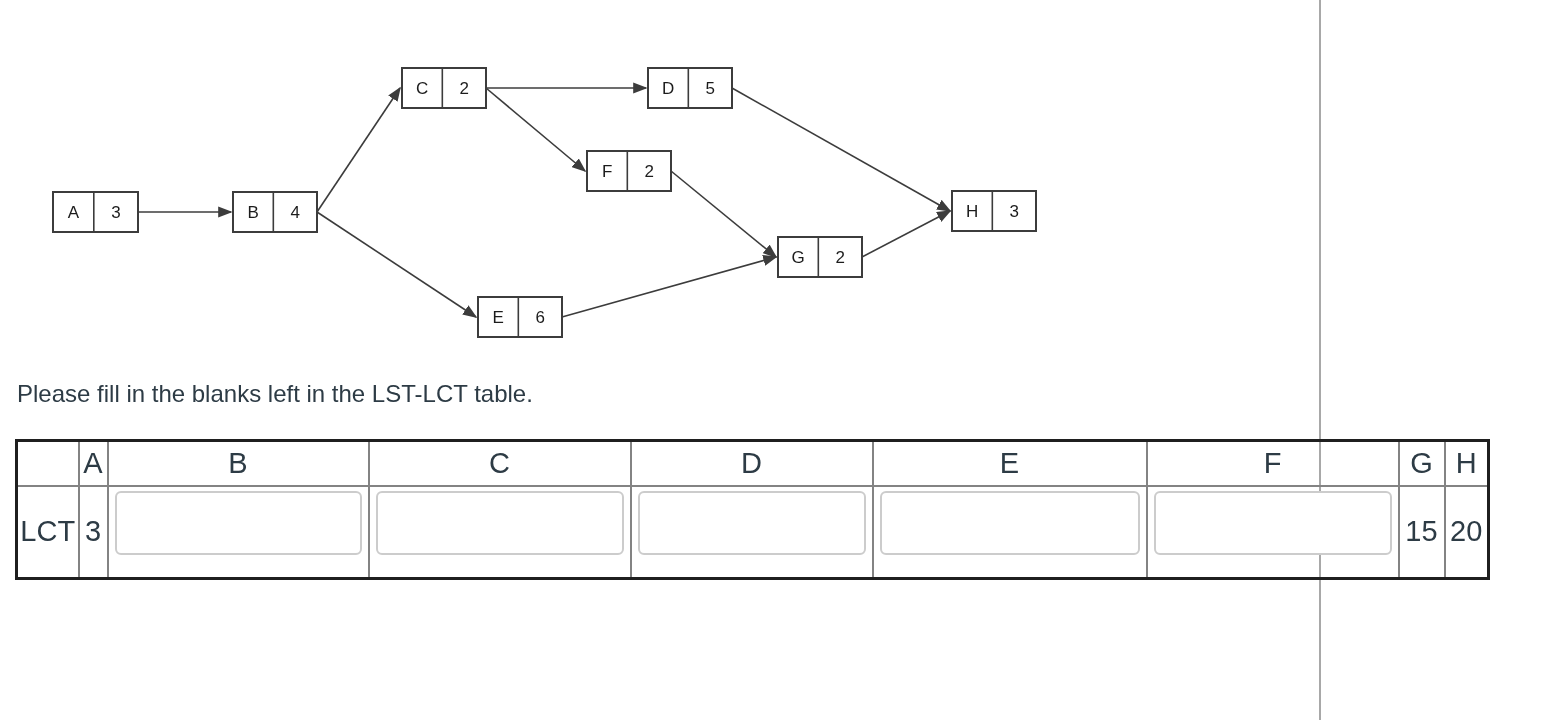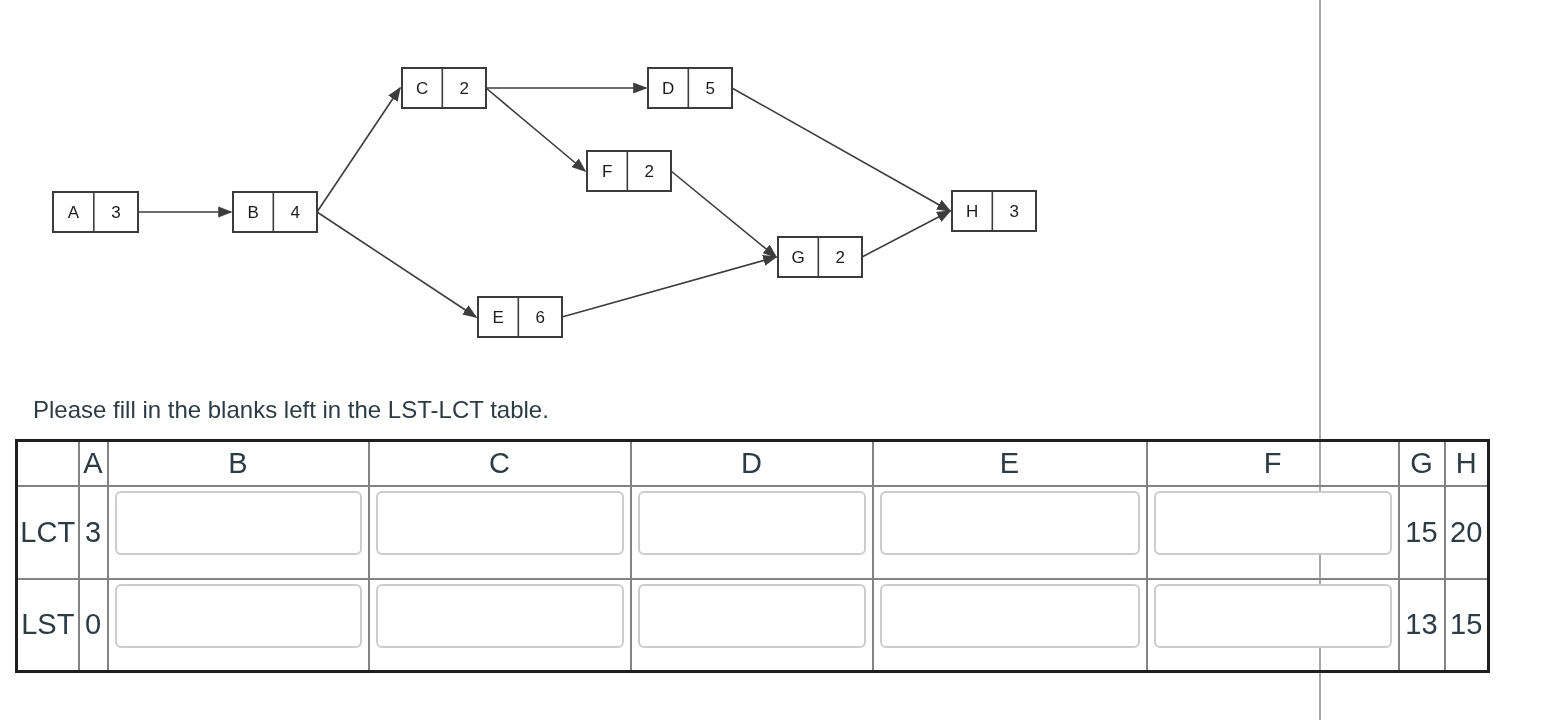--- a/index.html
+++ b/index.html
@@ -13,21 +13,21 @@
   }
   #diagram{position:absolute;left:0;top:0;z-index:2;}
   .edge{stroke:#3c3c3c;stroke-width:1.6;}
   .node-box{fill:#ffffff;stroke:#3c3c3c;stroke-width:2;}
   .node-div{stroke:#3c3c3c;stroke-width:1.6;}
   .node-text{
     font-family:"Liberation Sans",sans-serif;font-size:17px;fill:#1c1c1c;
     text-anchor:middle;
   }
   .prompt{
-    position:absolute;left:17px;top:380px;margin:16px;z-index:2;
+    position:absolute;left:17px;top:380px;margin:0;z-index:2;
     font-size:24px;color:#2d3b45;
   }
   .qtable{
     position:absolute;left:15px;top:439px;z-index:2;
     border-collapse:collapse;table-layout:fixed;
     background:transparent;color:#2d3b45;
     border:3px solid #1f1f1f;
   }
   .qtable th,.qtable td{
     border:2px solid #838383;padding:0;margin:0;
@@ -157,36 +157,15 @@
         </td>
         <td class="blank">
           <input type="text" class="cell-input" style="">
         </td>
         <td class="blank">
           <input type="text" class="cell-input" style="">
         </td>
         <td>15</td>
         <td>20</td>
       </tr>
-      <tr class="datarow">
-        <th>LST</th>
-        <td>0</td>
-        <td class="blank">
-          <input type="text" class="cell-input" style="">
-        </td>
-        <td class="blank">
-          <input type="text" class="cell-input" style="">
-        </td>
-        <td class="blank">
-          <input type="text" class="cell-input" style="">
-        </td>
-        <td class="blank">
-          <input type="text" class="cell-input" style="">
-        </td>
-        <td class="blank">
-          <input type="text" class="cell-input" style="">
-        </td>
-        <td>13</td>
-        <td>15</td>
-      </tr>
     </tbody>
   </table>
 </div>
 
 </body></html>

